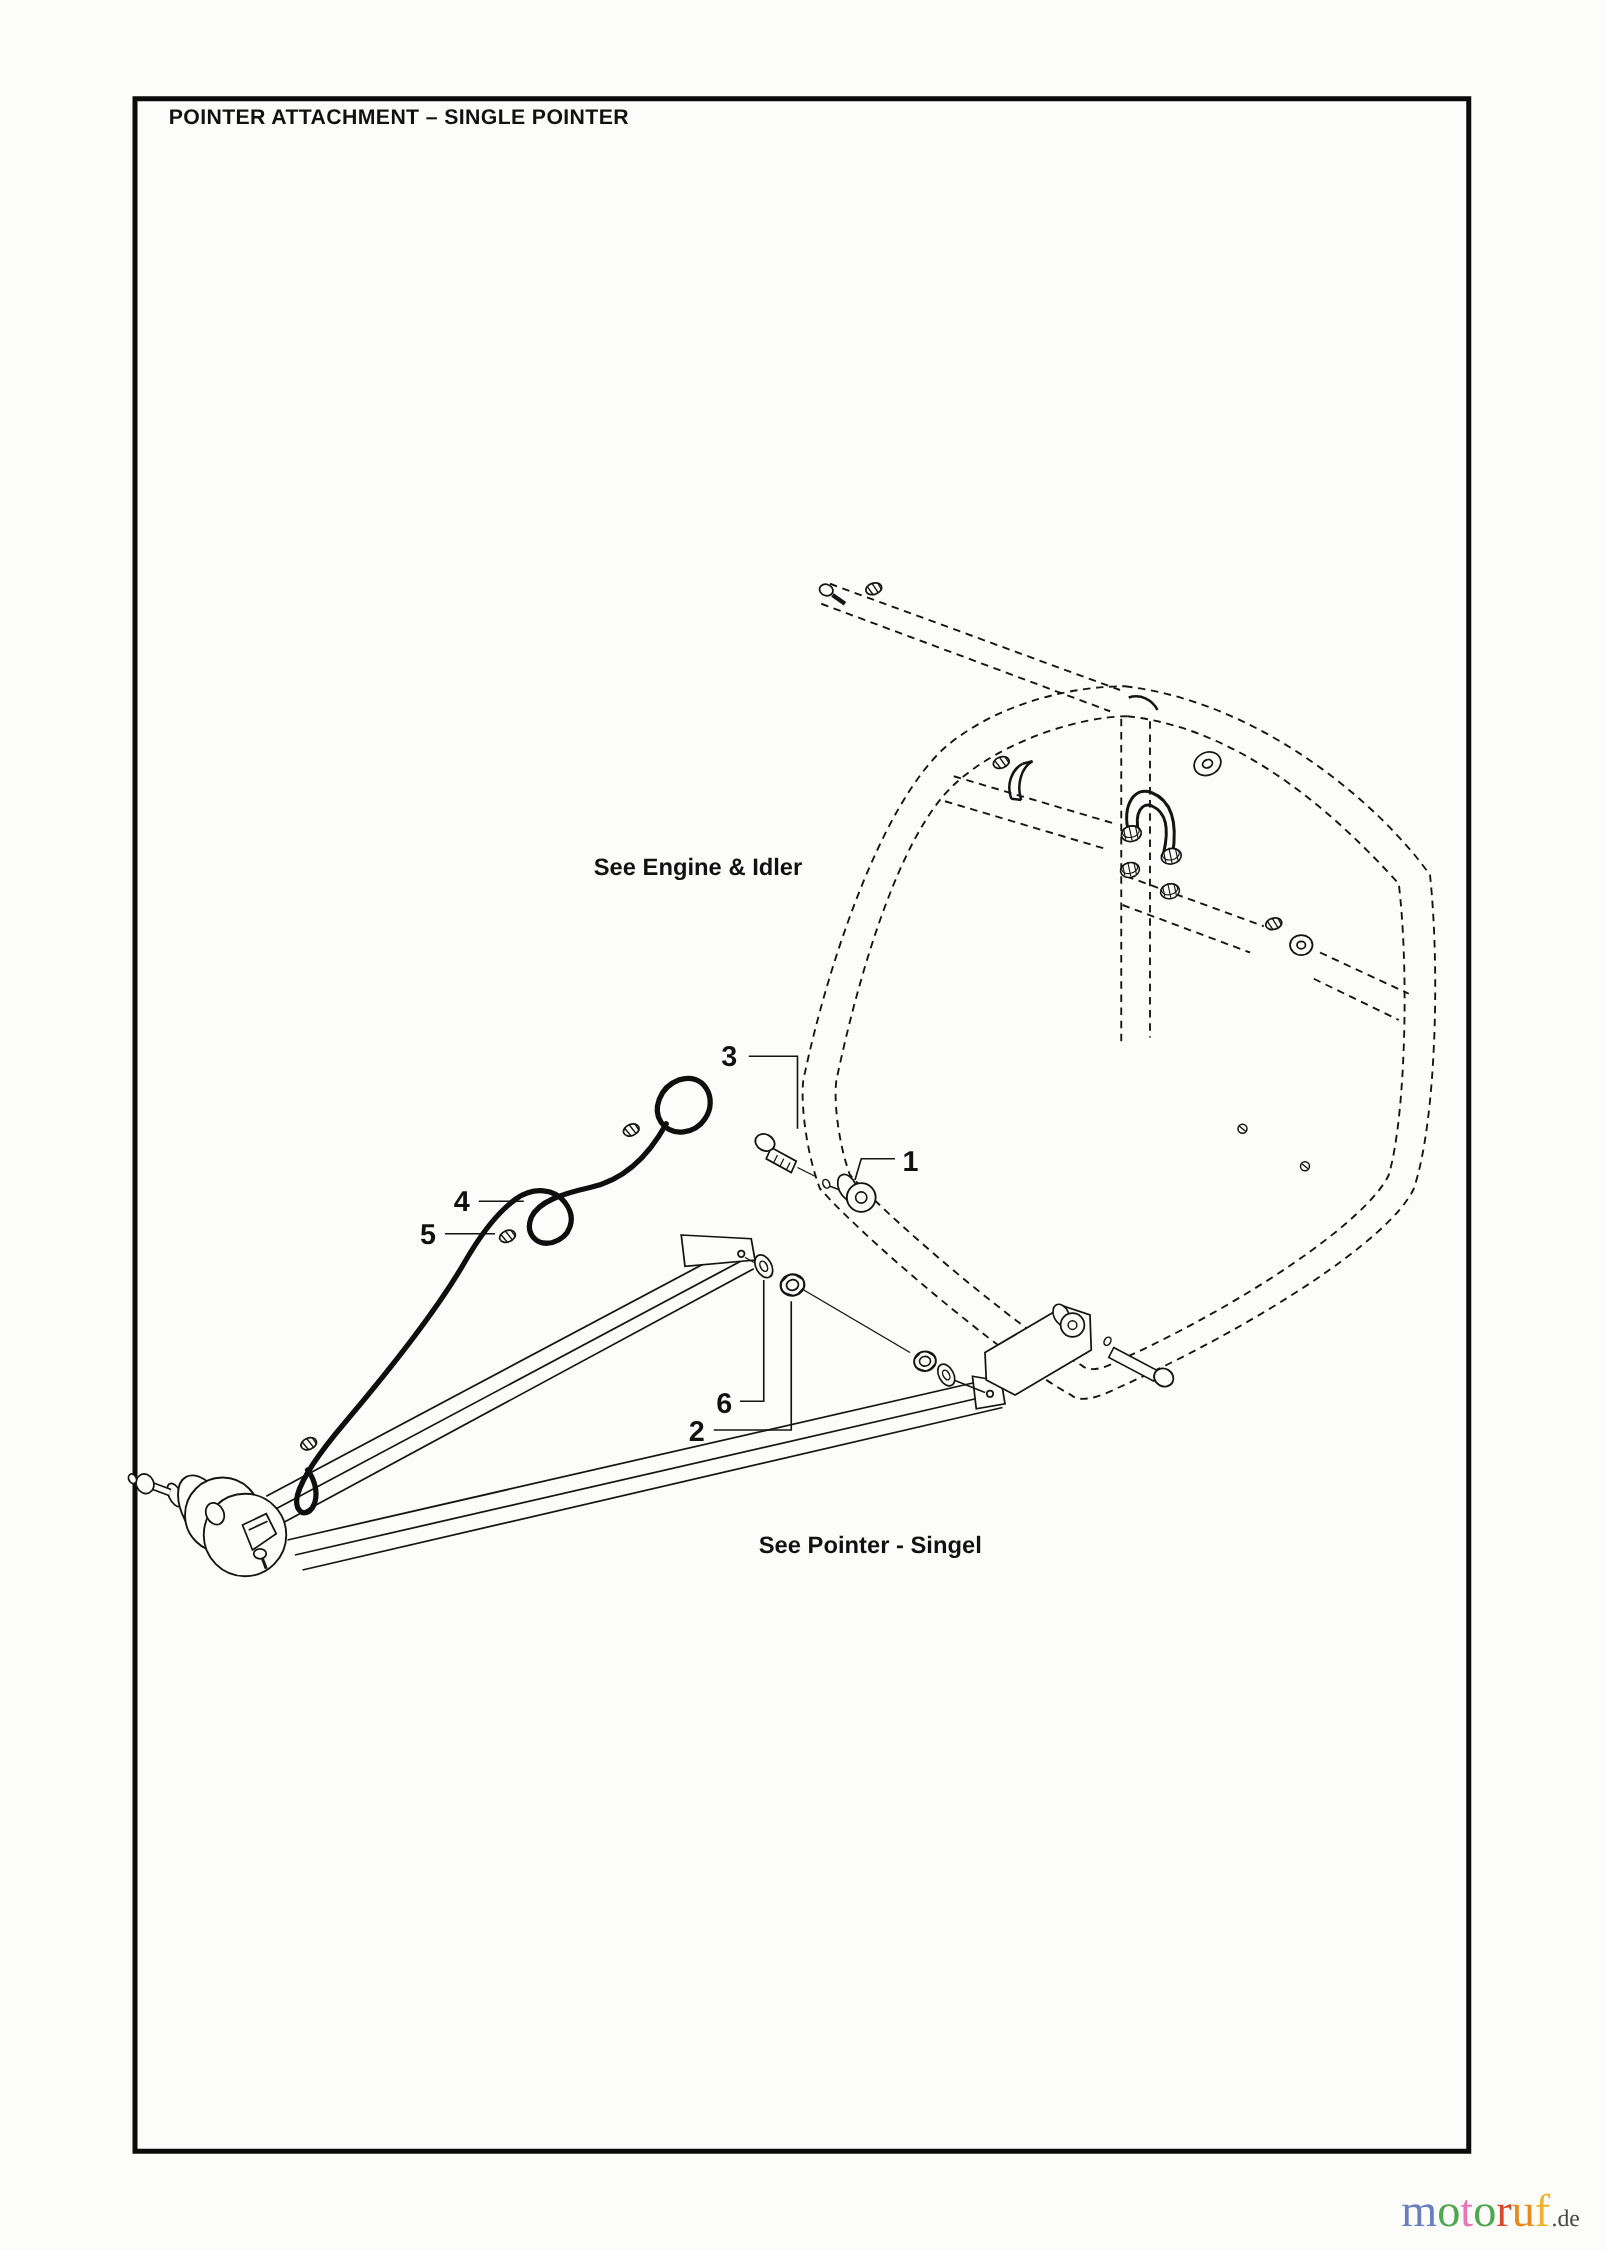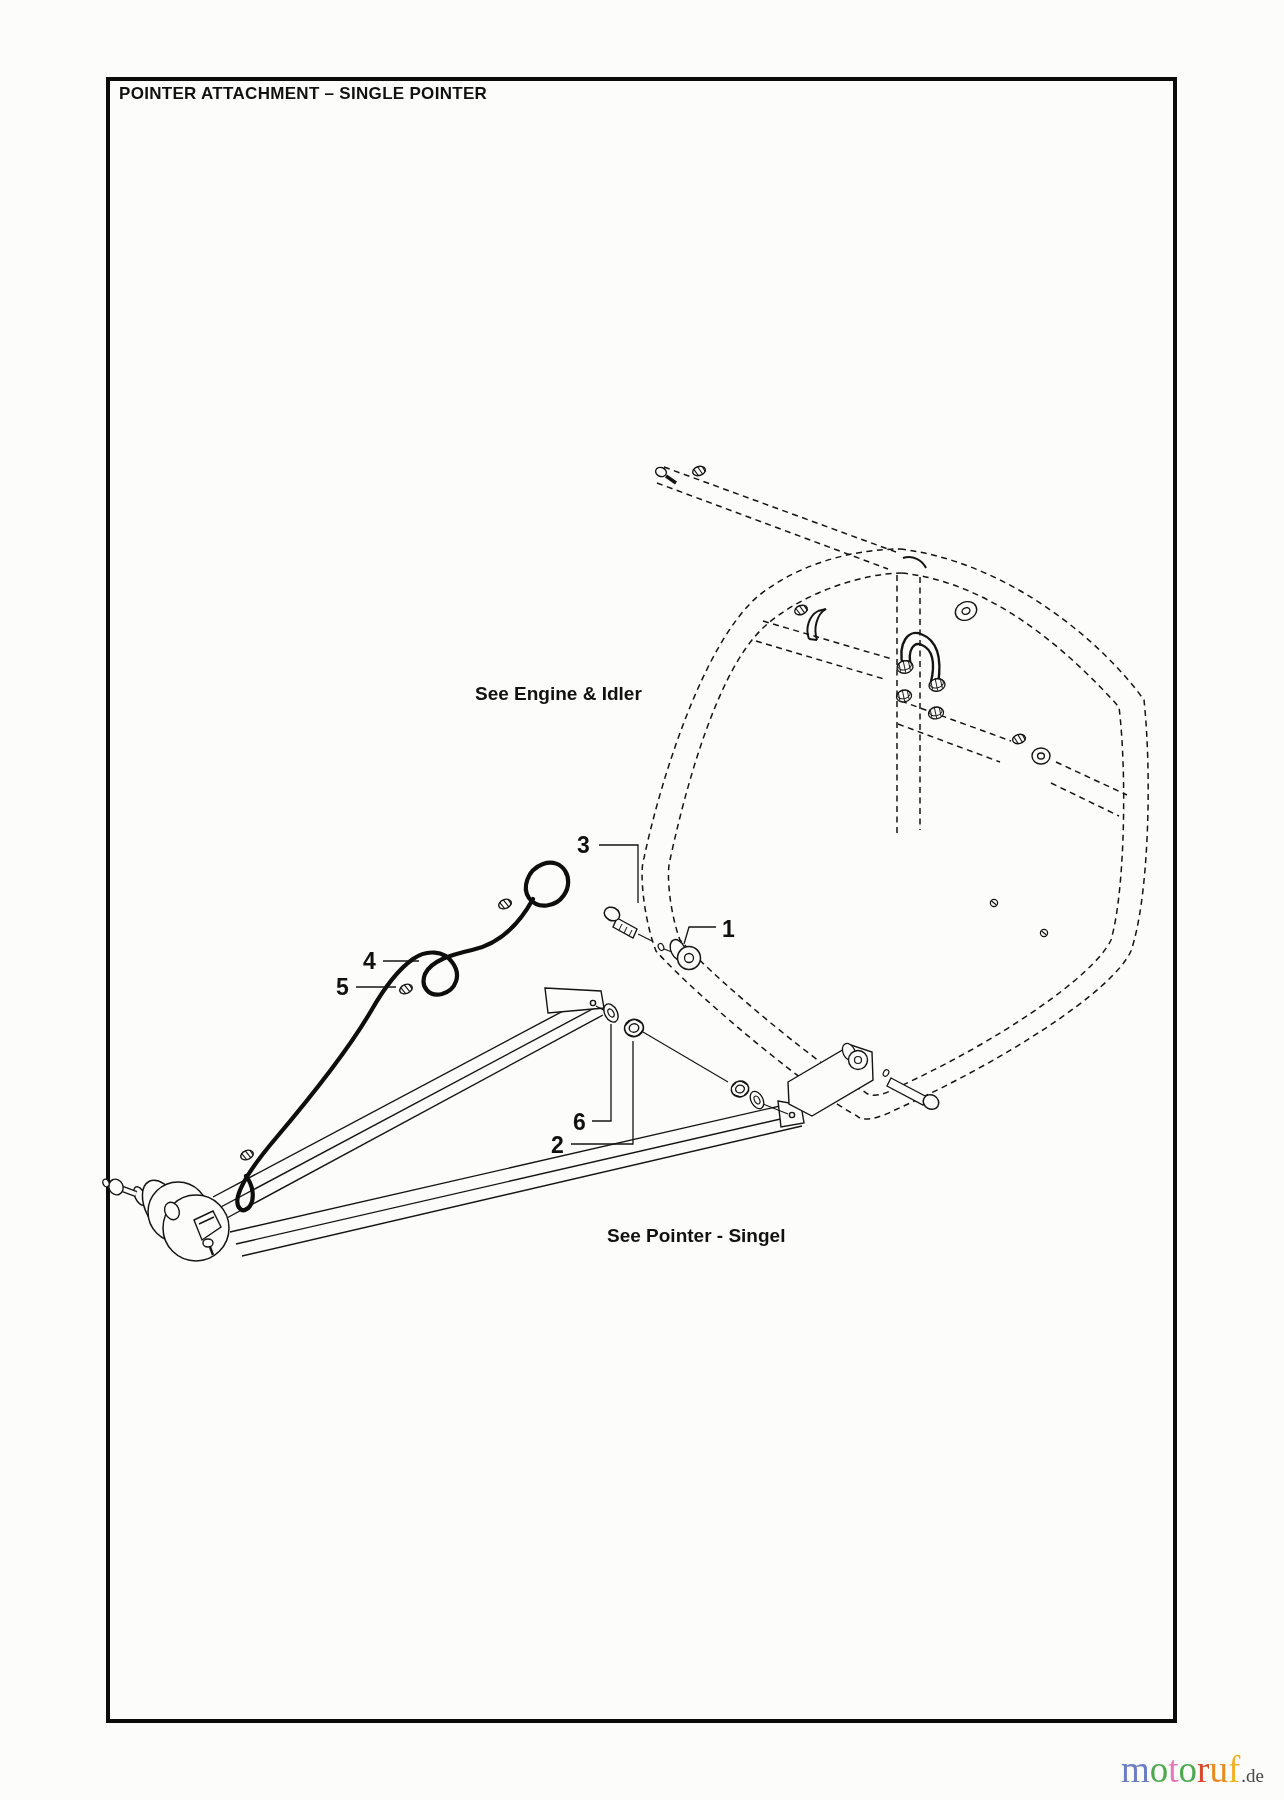--- a/index.html
+++ b/index.html
@@ -1,20 +1,20 @@
 <!DOCTYPE html>
 <html><head>
 <meta charset="utf-8">
 <style>
   html,body{margin:0;padding:0;background:#fcfdfb;}
   .page{position:relative;width:1284px;height:1800px;background:#fcfdfb;overflow:hidden;
         font-family:"Liberation Sans",sans-serif;color:#111;}
   .frame-border{position:absolute;left:106px;top:77px;width:1063px;height:1638px;
         border:4px solid #0b0b0b;background:transparent;}
-  .doc-title{position:absolute;left:119px;top:84px;font-size:17px;font-weight:bold;
+  .doc-title{position:absolute;left:135px;top:84px;font-size:17px;font-weight:bold;
         letter-spacing:.3px;white-space:nowrap;}
   svg{position:absolute;left:0;top:0;}
   .logo{position:absolute;left:1121px;top:1751px;font-family:Liberation Serif, serif;
         font-size:37px;line-height:1;white-space:nowrap;}
   .logo span{display:inline-block;}
   .logo .suffix{font-size:19px;margin-left:1px;}
 </style>
 </head>
 <body>
 

